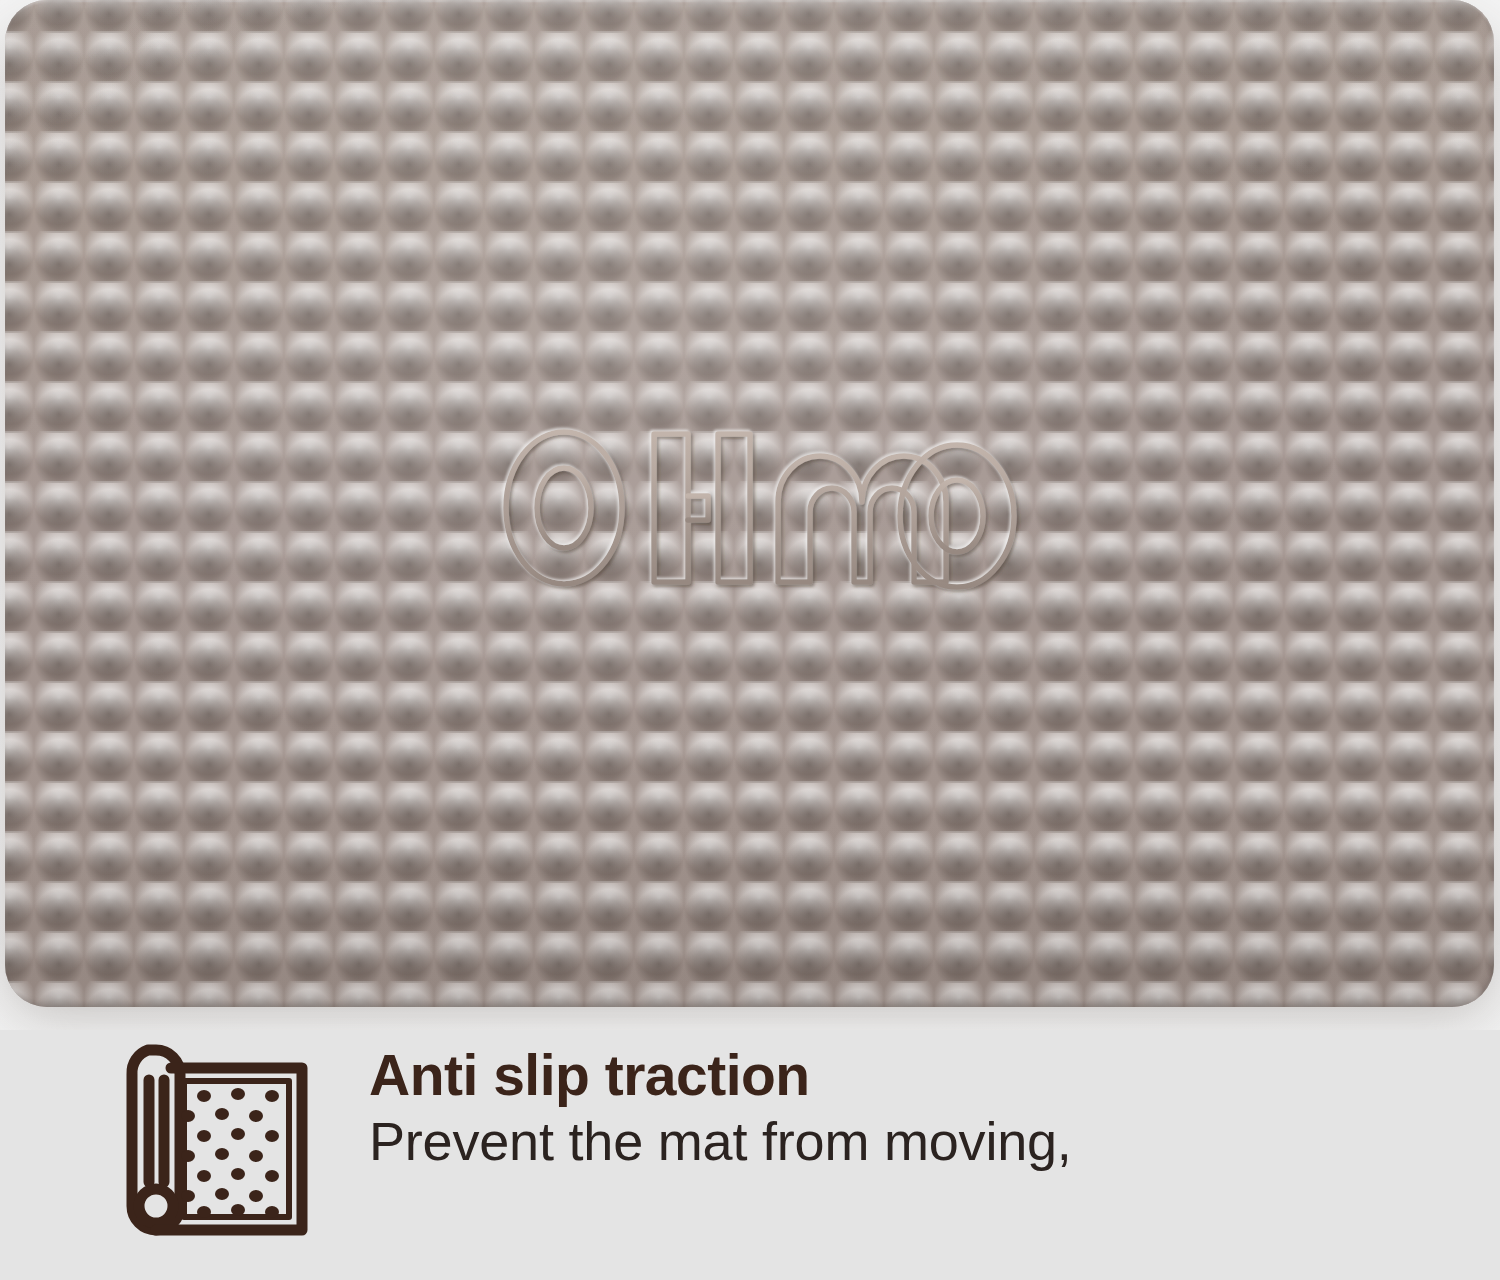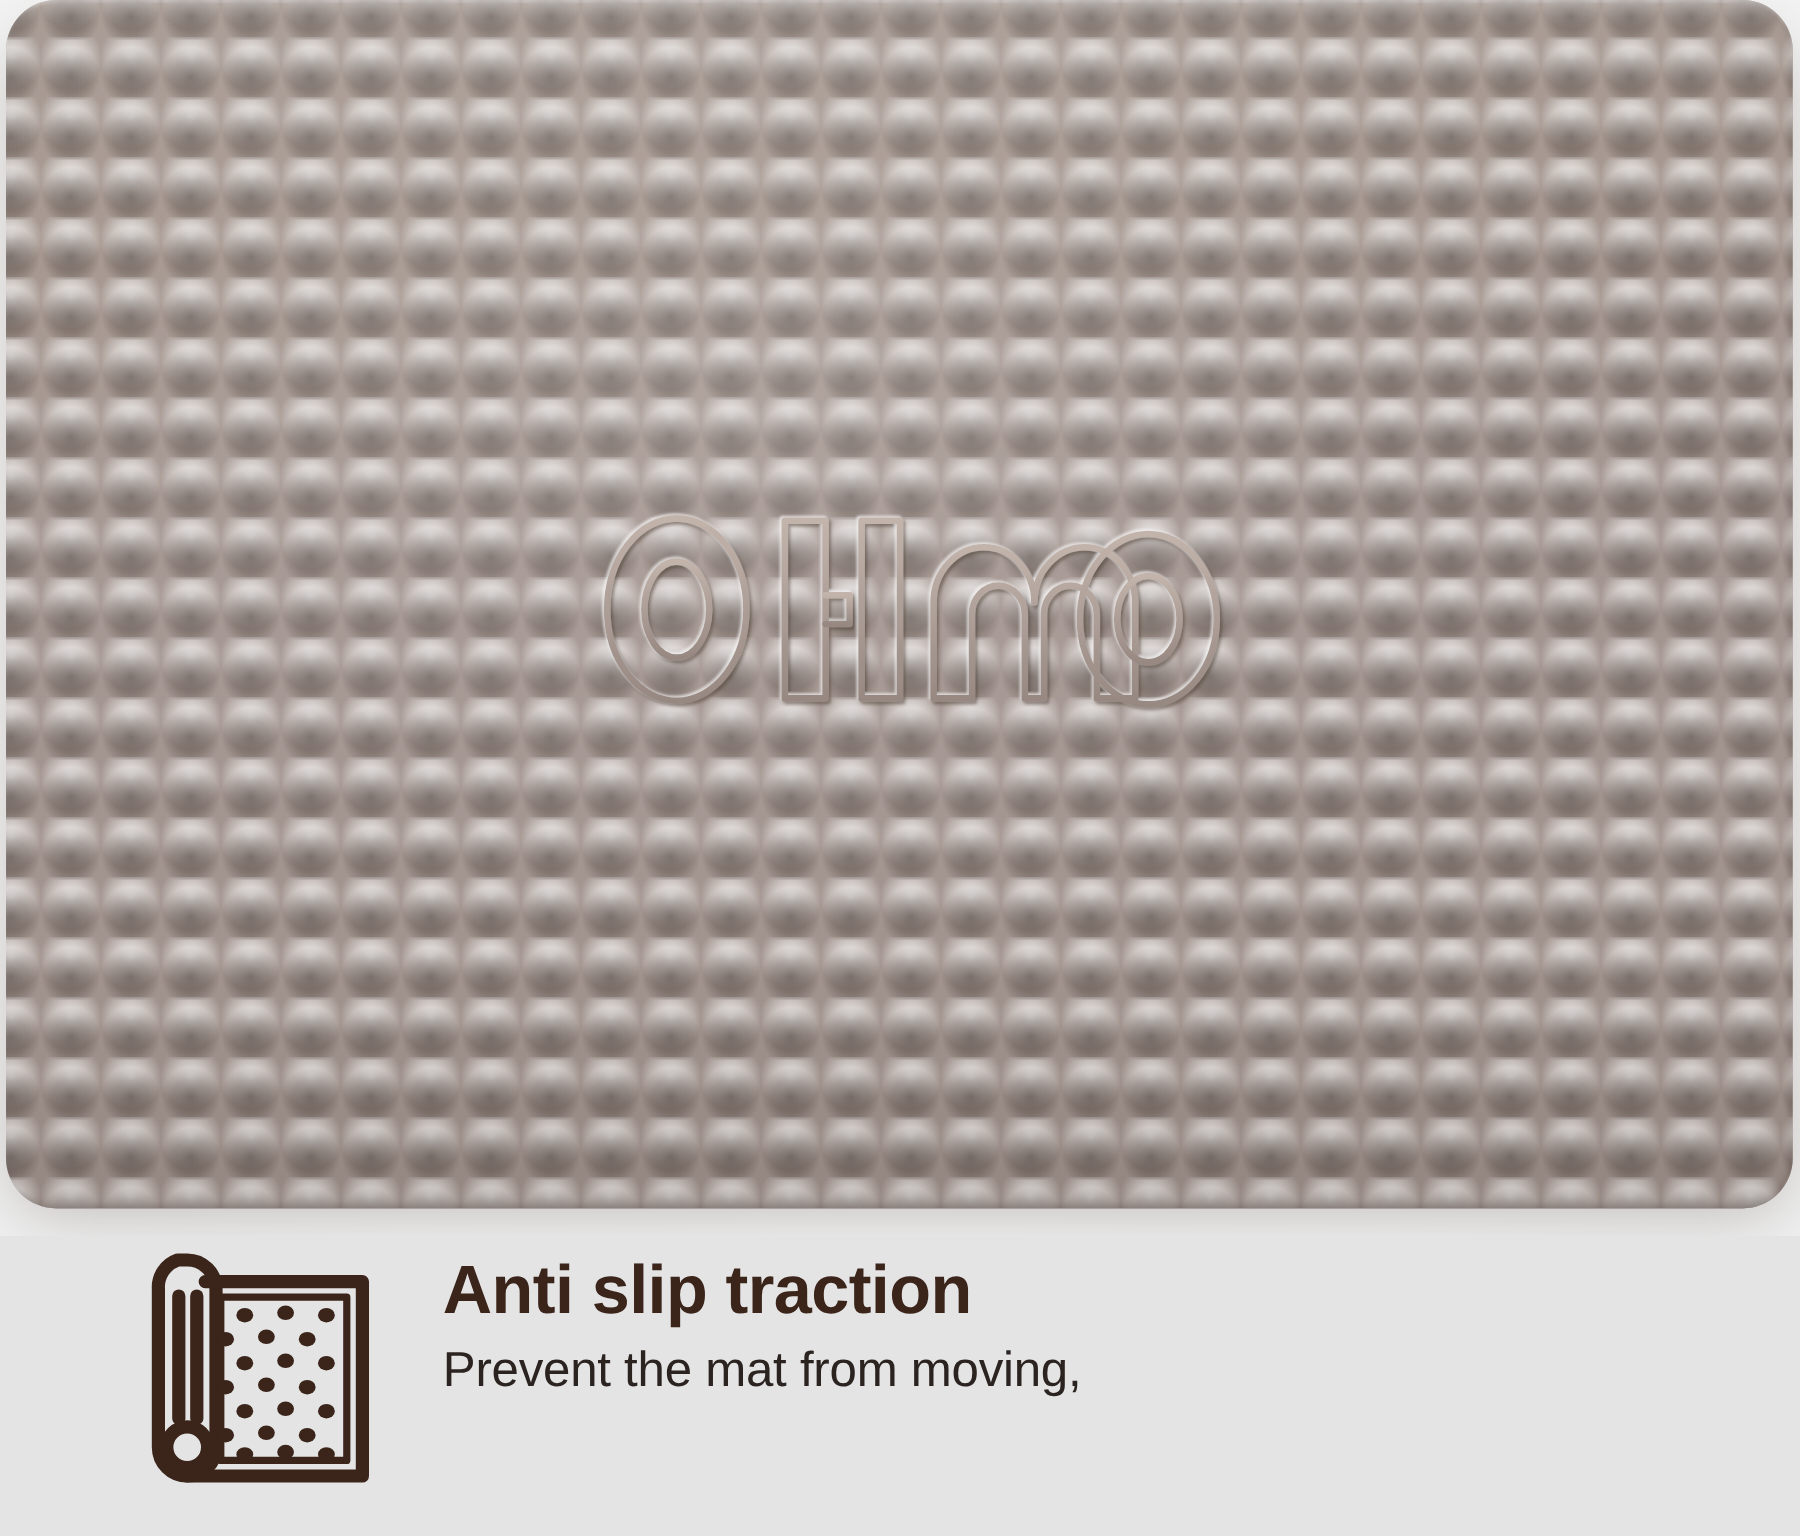--- a/index.html
+++ b/index.html
@@ -139,21 +139,21 @@
     line-height: 64px;
     letter-spacing: -0.5px;
     color: #3b241a;
     white-space: nowrap;
   }
 
   .feature-desc {
     margin: 9px 0 0 0;
     font-family: "Liberation Sans Narrow", "Liberation Sans", sans-serif;
     font-weight: 400;
-    font-size: 41px;
+    font-size: 54px;
     line-height: 50px;
     letter-spacing: -0.2px;
     color: #2b2320;
   }
   .feature-desc .line { display: block; white-space: nowrap; }
 </style>
 </head>
 <body>
 
 <div class="page">

